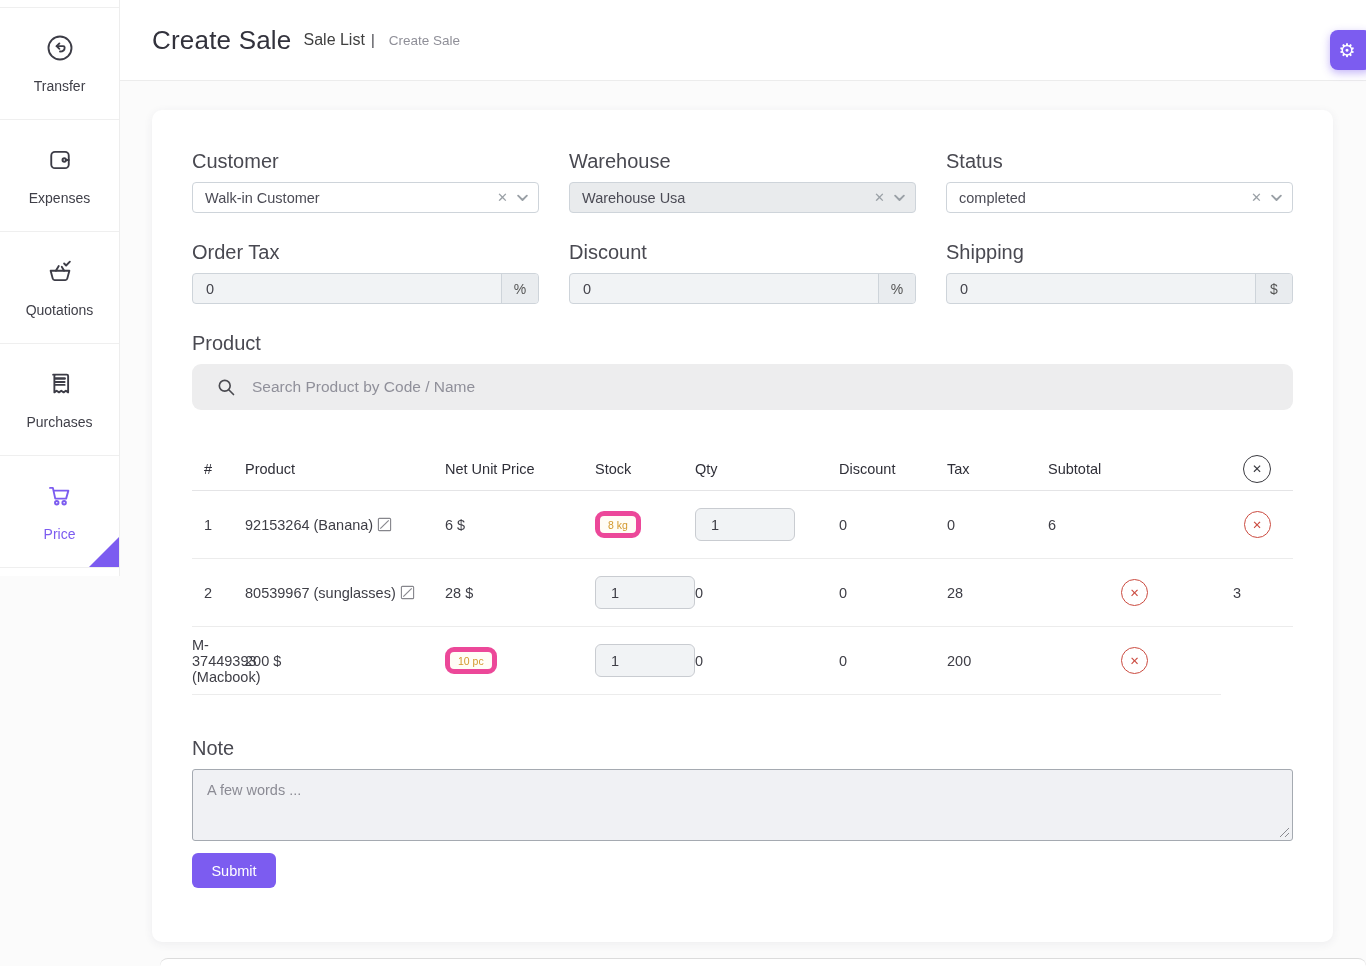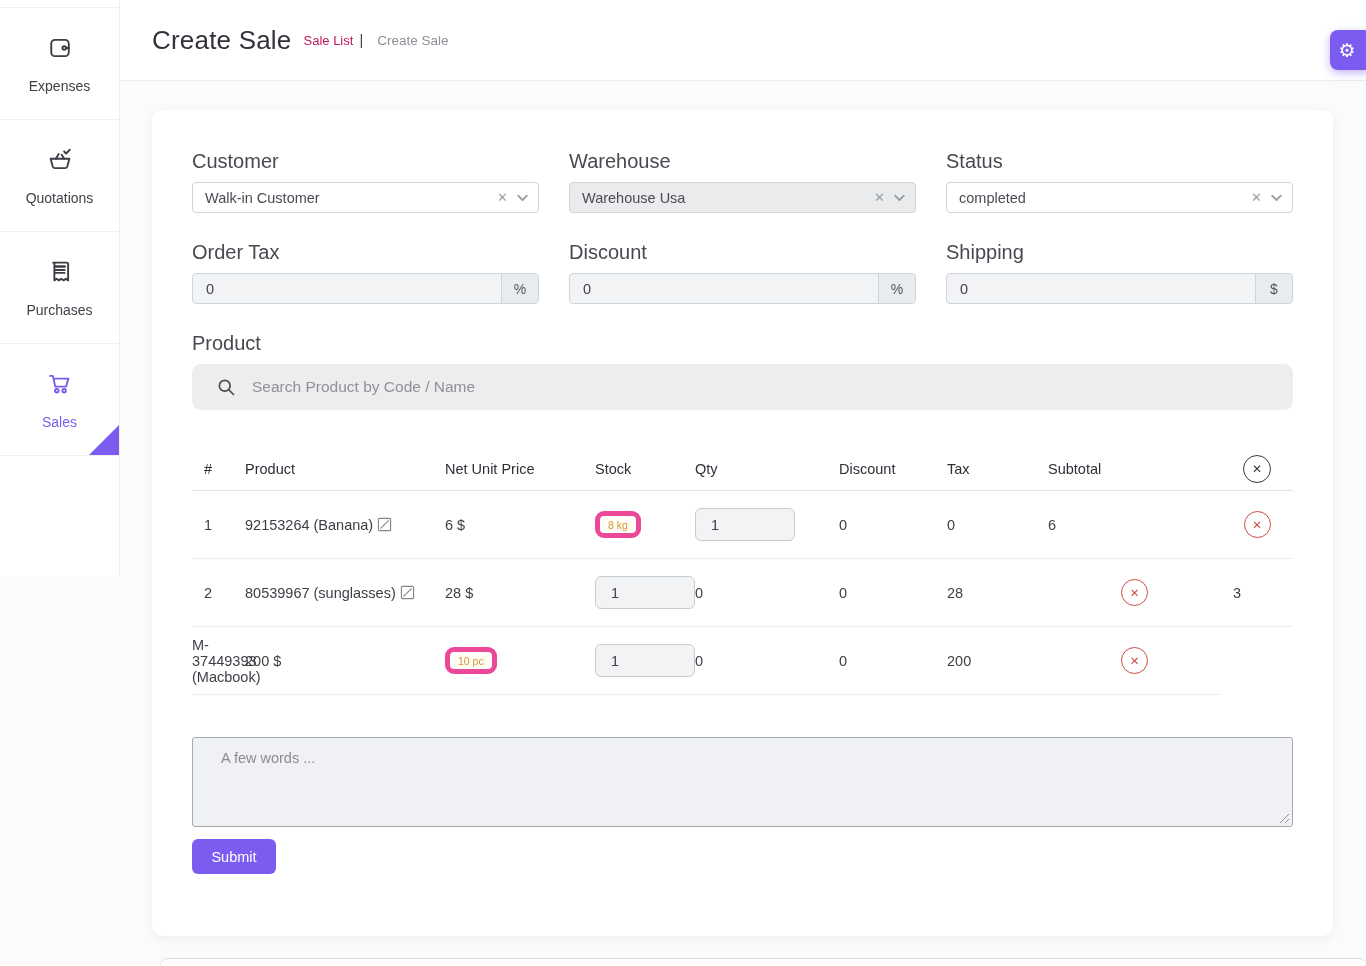--- a/index.html
+++ b/index.html
@@ -19,21 +19,21 @@
   .side-item.active { color:#7c5cf0; }
   .side-item.active svg { stroke:#7c5cf0; }
   .side-item.active .corner { position:absolute; right:0; bottom:0; width:0; height:0;
     border-bottom:30px solid #7c5cf0; border-left:30px solid transparent; }
 
   
   .topbar { position:absolute; left:120px; top:0; right:0; height:81px; background:#fff;
     border-bottom:1px solid #ececec; display:flex; align-items:center; padding-left:32px; }
   .page-title { font-size:26px; font-weight:500; color:#32323c; letter-spacing:.2px; }
   .crumb { margin-left:12px; display:flex; align-items:center; }
-  .crumb-link { font-size:13px; color:#be185d; cursor:pointer; }
+  .crumb-link { font-size:16px; color:#404040; cursor:pointer; }
   .crumb-sep { font-size:14.5px; color:#3c3c44; margin:0 0 0 6px; }
   .crumb-cur { font-size:13.5px; color:#8f8f98; margin-left:14px; }
   .settings-btn { position:absolute; top:30px; right:-6px; width:42px; height:40px;
     background:#7c5cf0; border:none; border-radius:8px; color:#fff;
     box-shadow:0 3px 8px rgba(124,92,240,.45); cursor:pointer; font-size:19px;
     display:flex; align-items:center; justify-content:center; padding-right:8px;
     font-family:"DejaVu Sans", sans-serif; }
 
   
   .card { position:absolute; left:152px; top:110px; width:1181px; min-height:826px;
@@ -87,38 +87,48 @@
   .circle-btn { width:27px; height:27px; border-radius:50%; background:#fff;
     display:flex; align-items:center; justify-content:center; cursor:pointer;
     font-family:"DejaVu Sans", sans-serif; }
   .del-all { border:1.4px solid #3a3a40; color:#3a3a40; width:28px; height:28px; font-size:12px; }
   .del-row { border:1.4px solid #cb4b40; color:#cb4b40; font-size:11.5px; }
   .last-col { justify-content:center; }
 
   
   .note-section { margin-top:42px; }
   .note-wrap { position:relative; margin-top:9px; }
-  .note-wrap textarea { display:block; width:100%; height:90px; resize:none;
+  .note-wrap textarea { display:block; width:100%; height:72px; resize:none;
     background:#f0f1f4; border:1px solid #a5aab1; border-radius:3px;
-    padding:12px 28px; font-size:14.5px; color:#44444c; font-family:inherit; outline:none; }
+    padding:12px 14px; font-size:14.5px; color:#44444c; font-family:inherit; outline:none; }
   .note-wrap textarea::placeholder { color:#8b8b94; }
   .resize-handle { position:absolute; right:3px; bottom:3px; width:11px; height:11px;
     stroke:#8a8a90; stroke-width:1; cursor:nwse-resize; }
   .submit-btn { margin-top:12px; width:84px; height:35px; background:#7c5cf0; color:#fff;
     border:none; border-radius:6px; font-size:14.5px; font-family:inherit; cursor:pointer; }
 
   .footer-strip { position:absolute; left:160px; top:958px; right:0; height:8px;
     background:#fff; border-top:1px solid #dcdcdc; border-radius:8px 8px 0 0; }
 </style>
 </head>
 <body>
 
 <nav class="sidebar">
   <div class="side-spacer"></div>
 
+  <div class="side-item">
+    <span>
+      <svg viewBox="0 0 24 24">
+          <circle cx="12" cy="12" r="9.2"></circle>
+        <path d="M9.3 10.5 H14.6 c.6 0 1.1 .5 1.1 1.1 v.2 c0 1.9-1.6 3-3.7 3"></path>
+        <path d="M11.5 8.3 9.3 10.5 l2.2 2.2"></path>
+        </svg>
+    </span>
+    <span class="side-label">Transfer</span>
+  </div>
 
   <div class="side-item">
     <span>
       <svg viewBox="0 0 24 24">
           <rect x="5" y="5.5" width="14" height="13" rx="3"></rect>
         <circle cx="15.4" cy="12" r="1.4"></circle>
           <path d="M16.8 12 H19"></path>
         </svg>
     </span>
     <span class="side-label">Expenses</span>
@@ -148,21 +158,21 @@
   </div>
 
   <div class="side-item active">
     <span>
       <svg viewBox="0 0 24 24">
         <path d="M4 5.5h2.3l1.9 8.6h8.7l1.8-6.4H7.1"></path>
         <circle cx="9.4" cy="17.4" r="1.4"></circle>
           <circle cx="15.3" cy="17.4" r="1.4"></circle>
         </svg>
     </span>
-    <span class="side-label">Sales</span>
+    <span class="side-label">Price</span>
     <span class="corner"></span>
   </div>
 </nav>
 
 <header class="topbar">
   <h1 class="page-title">Create Sale</h1>
   <div class="crumb">
     <span class="crumb-link">Sale List</span>
     <span class="crumb-sep">|</span>
     <span class="crumb-cur">Create Sale</span>
@@ -318,20 +328,21 @@
     <div class="td">0</div>
     <div class="td">0</div>
     <div class="td">200</div>
     <div class="td last-col">
       <span class="circle-btn del-row">✕</span>
     </div>
   </div>
 
   
   <div class="note-section">
+    <label class="field-label">Note</label>
     <div class="note-wrap">
       <textarea placeholder="A few words ..." style=""></textarea>
       <svg class="resize-handle" viewBox="0 0 11 11">
           <line x1="1" y1="10" x2="10" y2="1"></line>
           <line x1="6" y1="10" x2="10" y2="6"></line>
         </svg>
     </div>
   </div>
 
   <button class="submit-btn">Submit</button>

